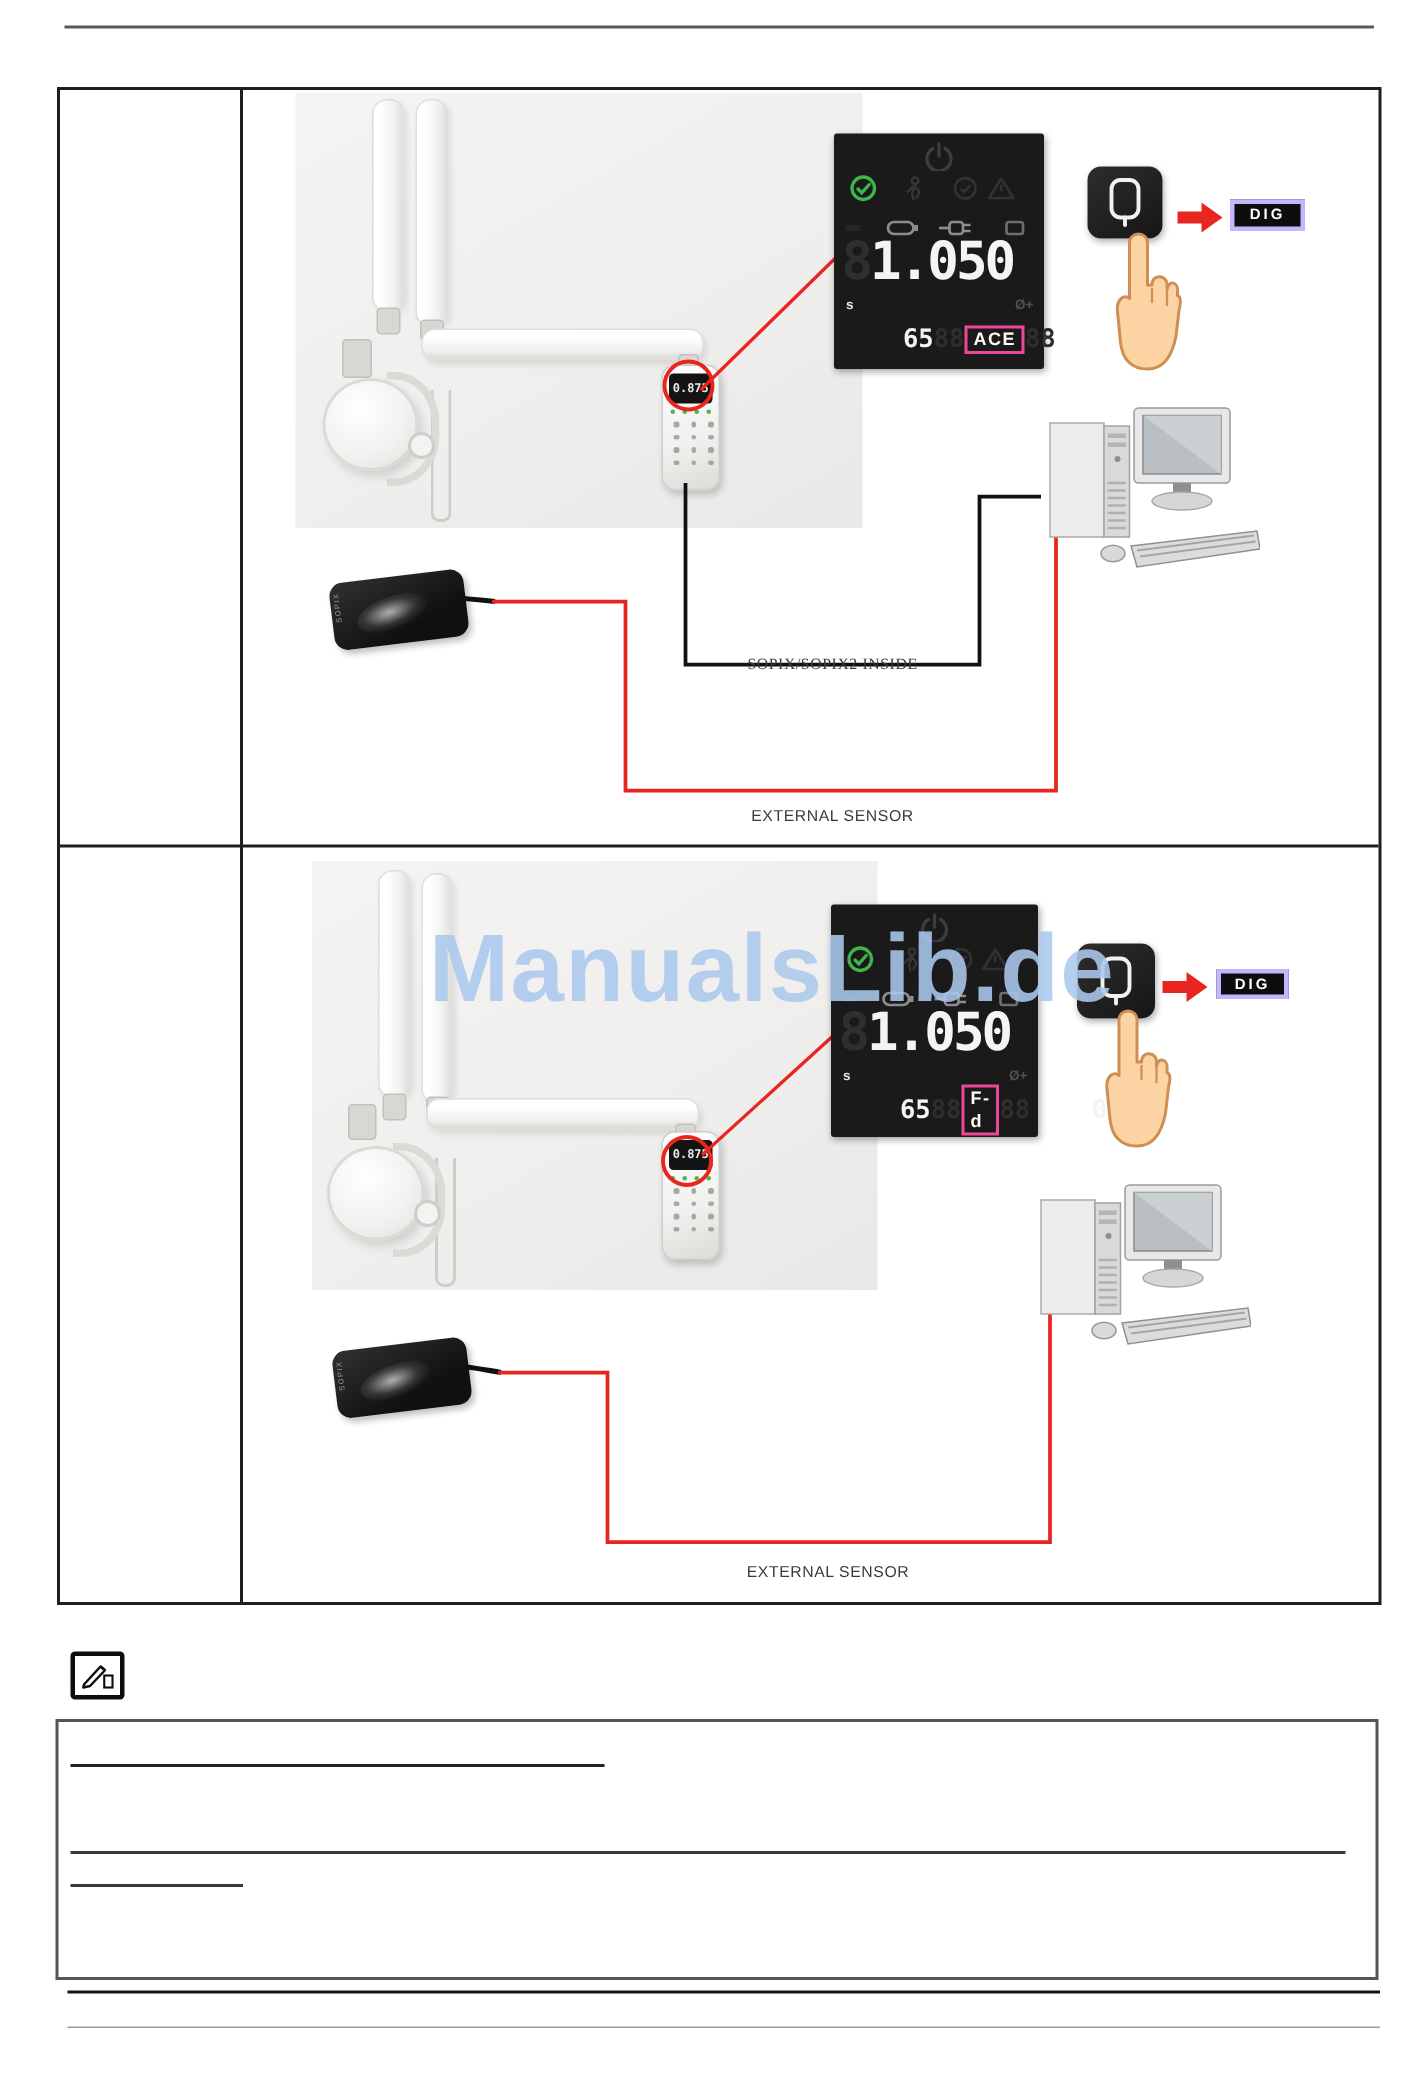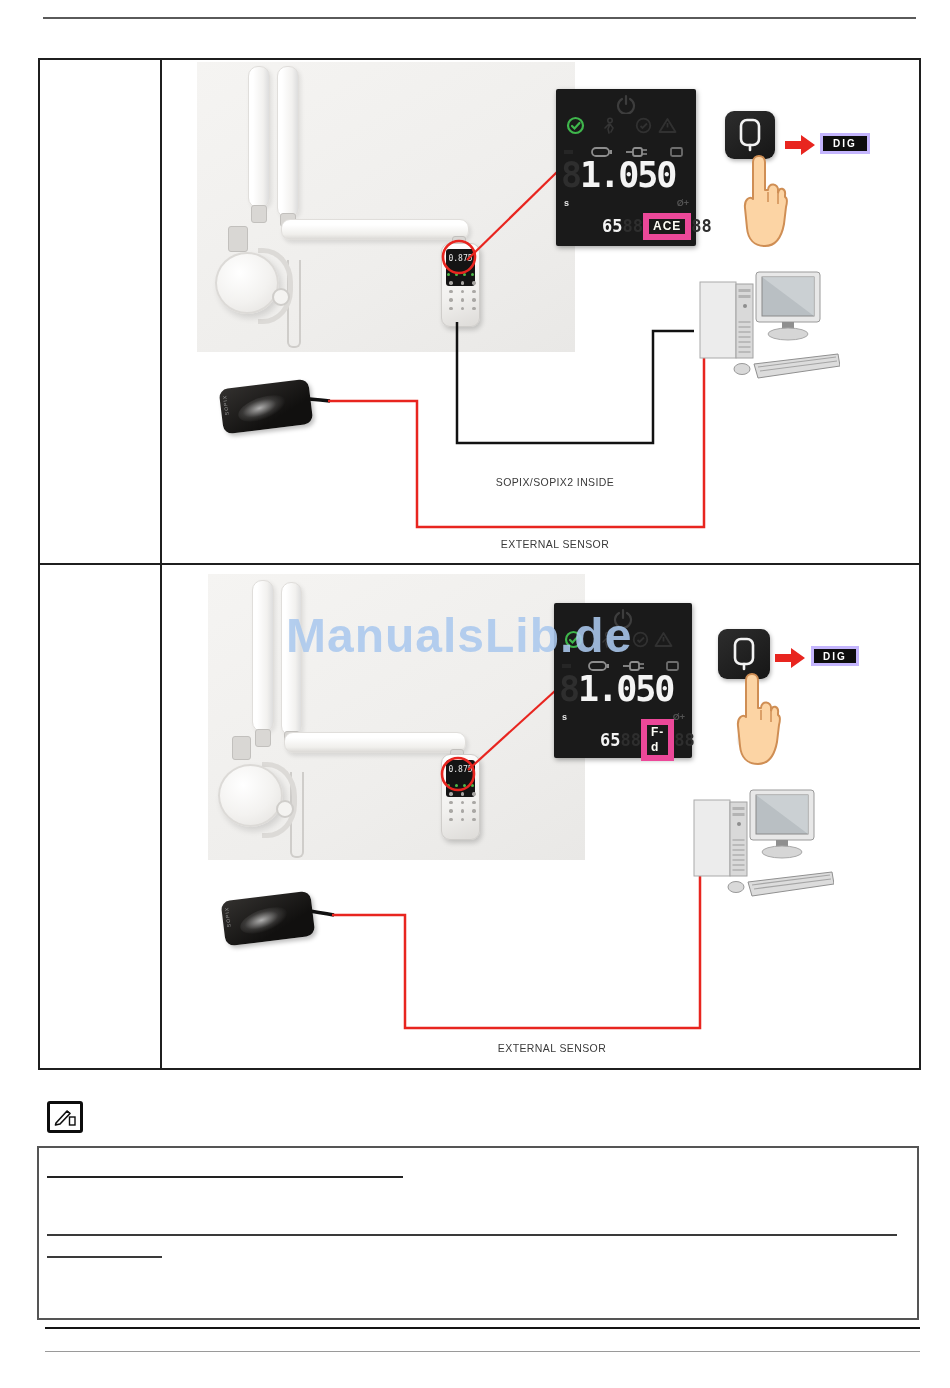--- a/index.html
+++ b/index.html
@@ -22,23 +22,23 @@
   .head{position:absolute;border-radius:50%;border:2px solid #dcdad7;
         background:radial-gradient(circle at 38% 32%,#ffffff 0%,#f3f2f0 55%,#e2e0dd 100%);
         box-shadow:3px 4px 6px rgba(0,0,0,.12);}
   .yoke{position:absolute;border:5px solid #dcdad7;border-left:none;
         border-radius:0 30px 30px 0/0 34px 34px 0;background:transparent;}
   .cone{position:absolute;border-radius:50%;background:#f4f3f1;border:2px solid #cfcdca;}
   .loop{position:absolute;border:2px solid #cfcdca;border-top:none;border-radius:0 0 6px 6px;}
   
   .remote{position:absolute;background:linear-gradient(160deg,#ffffff 0%,#f1f0ee 60%,#dddbd8 100%);
           border:1px solid #cfcdca;border-radius:9px;box-shadow:2px 3px 5px rgba(0,0,0,.18);z-index:1;}
-  .remote-screen{position:absolute;left:4px;top:5px;right:4px;height:37px;background:#141414;
+  .remote-screen{position:absolute;left:4px;top:5px;right:4px;height:20px;background:#141414;
           border-radius:3px;color:#e8e8e8;font-family:"DejaVu Sans Mono",monospace;
-          font-size:8px;font-weight:normal;text-align:center;line-height:20px;letter-spacing:0;}
+          font-size:8px;font-weight:bold;text-align:center;line-height:20px;letter-spacing:0;}
   .remote-leds{position:absolute;left:5px;top:29px;display:flex;gap:5px;}
   .remote-leds span{width:3px;height:3px;border-radius:50%;background:#4db848;display:block;}
   .remote-pad{position:absolute;left:7px;top:37px;display:grid;grid-template-columns:repeat(3,1fr);
           gap:5px 8px;}
   .remote-pad span{width:3.5px;height:3.5px;border-radius:50%;background:#a9a7a4;display:block;}
   
   .panel{position:absolute;background:#1a1a1a;border-radius:2px;z-index:3;
          box-shadow:1px 2px 5px rgba(0,0,0,.35);}
   .pi{position:absolute;}
   .p-main{position:absolute;left:5px;right:5px;top:69px;display:flex;align-items:baseline;
@@ -48,39 +48,39 @@
   .p-main .val{color:#f4f4f4;}
   .p-units{position:absolute;left:8px;right:7px;top:109px;display:flex;justify-content:space-between;
           font-size:9px;font-weight:bold;}
   .p-units .s{color:#e6e6e6;}
   .p-units .aux{color:#525252;}
   .p-bottom{position:absolute;left:5px;right:5px;top:124px;height:26px;display:flex;
           align-items:center;justify-content:space-between;
           font-family:"DejaVu Sans Mono",monospace;font-weight:bold;font-size:17px;}
   .p-bottom .val{color:#f4f4f4;margin-left:41px;}
   .p-bottom .ghost{color:#2e2e2e;}
-  .p-bottom .mode{border:6px solid #ec4899;color:#fdfdf5;font-family:"Liberation Sans",sans-serif;
+  .p-bottom .mode{border:2px solid #ec4899;color:#fdfdf5;font-family:"Liberation Sans",sans-serif;
           font-size:12px;font-weight:bold;letter-spacing:1px;padding:0 4px;line-height:15px;}
   
   .sensor-button{position:absolute;background:linear-gradient(145deg,#2d2d2d,#161616);
           border-radius:9px;z-index:3;display:flex;align-items:center;justify-content:center;
           box-shadow:1px 2px 4px rgba(0,0,0,.3);}
   .dig{position:absolute;background:#0d0d0d;border:3px solid #c4b5fd;color:#ffffff;
        font-size:10px;font-weight:bold;letter-spacing:2px;display:flex;align-items:center;
        justify-content:center;z-index:3;}
   .sensor{position:absolute;background:linear-gradient(155deg,#33312f 0%,#11100f 70%);
        border-radius:9px;z-index:3;transform:rotate(-7deg);box-shadow:2px 3px 4px rgba(0,0,0,.25);}
   .sensor::after{content:"";position:absolute;left:18%;top:28%;width:55%;height:48%;
        background:radial-gradient(ellipse at 45% 45%,rgba(255,255,255,.65) 0%,rgba(255,255,255,.12) 45%,transparent 70%);
        border-radius:50%;transform:rotate(-12deg);}
   .sensor-brand{position:absolute;left:2px;top:6px;color:#9a9a9a;font-size:5px;
        letter-spacing:1px;writing-mode:vertical-rl;transform:rotate(180deg);}
   .lbl{position:absolute;width:220px;text-align:center;color:#3a3a3a;font-size:10.5px;
        letter-spacing:.4px;z-index:3;}
-  .watermark{position:absolute;font-weight:bold;font-size:48px;letter-spacing:1px;z-index:6;
+  .watermark{position:absolute;font-weight:bold;font-size:64px;letter-spacing:1px;z-index:6;
        opacity:.88;}
   .note-icon{position:absolute;width:30px;height:26px;border:3px solid #0d0d0d;border-radius:3px;
        background:#fff;display:flex;align-items:center;justify-content:center;z-index:1;}
   .notes-box{position:absolute;border:2px solid #555;background:#fff;}
   .nline{position:absolute;background:#222;height:2px;}
   svg{display:block;}
   .overlay{position:absolute;left:0;top:0;z-index:2;pointer-events:none;}
   .z3{z-index:3;}
 </style>
 </head>
@@ -208,21 +208,21 @@
       <ellipse cx="98" cy="68" rx="20" ry="6" fill="#d6d6d6" stroke="#a8a8a8"></ellipse>
       <polygon points="64,98 148,88 150,100 68,112" fill="#dcdcdc" stroke="#909090"></polygon>
       <path d="M68,101 L146,91 M70,105 L147,95" stroke="#a5a5a5" stroke-width="1.2" fill="none"></path>
       <ellipse cx="52" cy="103" rx="8" ry="5.5" fill="#d9d9d9" stroke="#999"></ellipse>
     </svg>
 
     <div class="sensor" style="left:221px;top:384px;width:90px;height:45px;">
       <span class="sensor-brand">SOPIX</span>
     </div>
 
-    <div class="lbl" style="left:445px;top:476px;">SOPIX/SOPIX2 INSIDE</div>
+    <div class="lbl" style="left:445px;top:438px;font-family:Liberation Serif, serif;">SOPIX/SOPIX2 INSIDE</div>
     <div class="lbl" style="left:445px;top:538px;">EXTERNAL SENSOR</div>
   </section>
 
   <section>
     <div class="photo" style="left:208px;top:574px;width:377px;height:286px;">
       <div class="arm" style="left:44px;top:6px;width:20px;height:150px;"></div>
       <div class="arm" style="left:73px;top:8px;width:19px;height:152px;"></div>
       <div class="cap" style="left:47px;top:155px;width:14px;height:16px;"></div>
       <div class="cap" style="left:76px;top:157px;width:14px;height:12px;"></div>
       <div class="armh" style="left:76px;top:158px;width:180px;height:19px;"></div>

